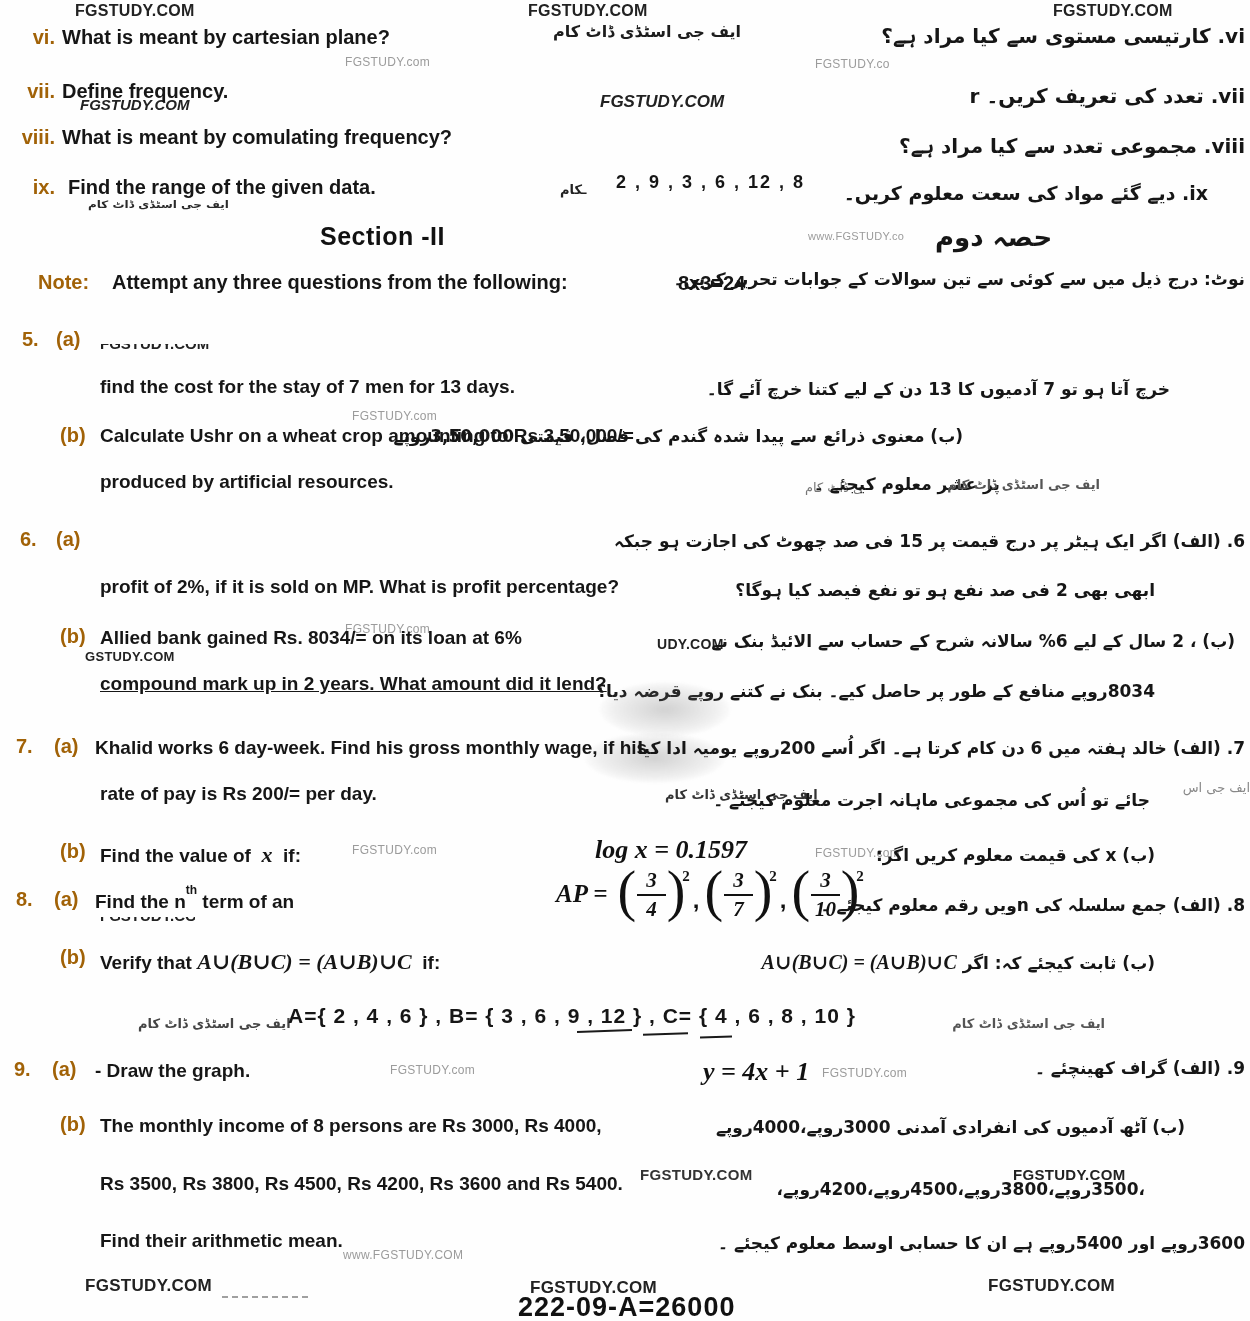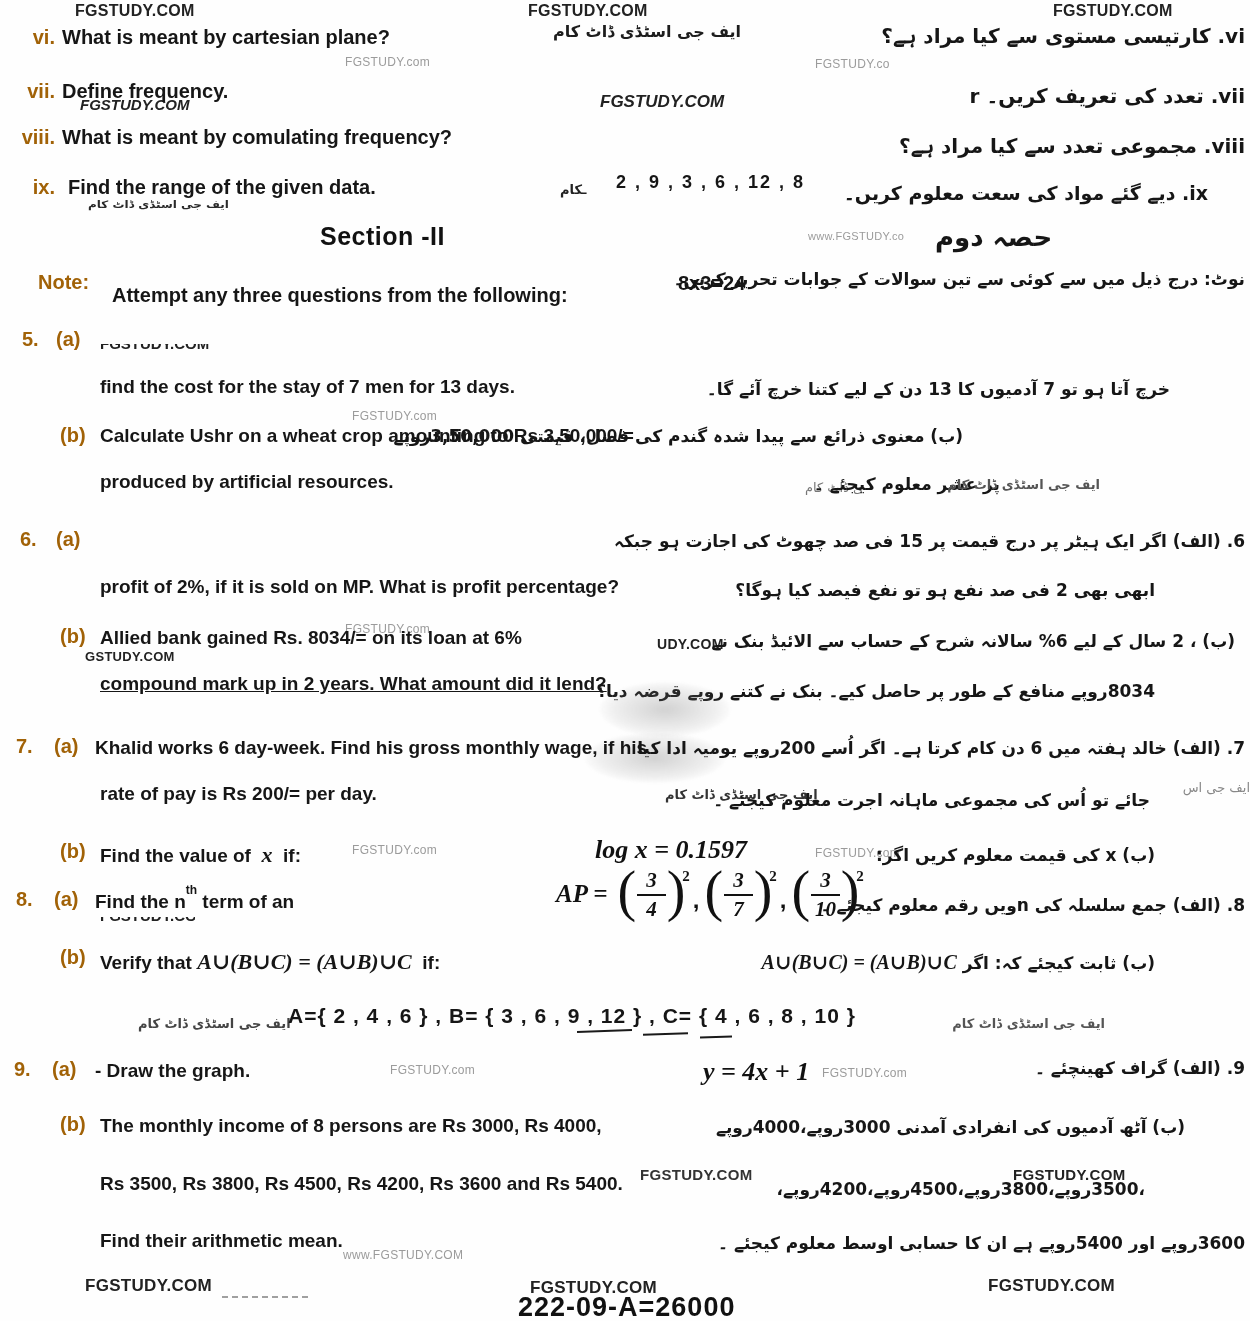--- a/index.html
+++ b/index.html
@@ -71,21 +71,21 @@
   <div class="wmUr" style="left:560px;top:182px;font-size:13px;font-weight:bold;color:#222;">ـکام</div>
   <div class="en" style="left:597px;top:172px;font-size:18px;letter-spacing:2px;margin-left:19px;">2 , 9 , 3 , 6 , 12 , 8</div>
   <div class="ur" style="right:42px;top:182px;">ix. دیے گئے مواد کی سعت معلوم کریں۔</div>
   <div class="wmUr" style="left:88px;top:198px;font-size:12px;font-weight:bold;color:#2a2a2a;transform:scaleY(.85);">ایف جی اسٹڈی ڈاٹ کام</div>
 
   <div class="secTitle" style="left:320px;top:222px;">Section -II</div>
   <div class="wmG" style="left:808px;top:230px;font-size:11px;">www.FGSTUDY.co</div>
   <div class="ur" style="left:935px;top:222px;font-size:26px;">حصہ دوم</div>
 
   <div class="lbl" style="left:38px;top:271px;">Note:</div>
-  <div class="en lg" style="left:112px;top:271px;margin-top:13px;">Attempt any three questions from the following:</div>
+  <div class="en lg" style="left:112px;top:271px;">Attempt any three questions from the following:</div>
   <div class="en lg" style="left:678px;top:272px;">8x3=24</div>
   <div class="ur sm" style="right:5px;top:269px;">نوٹ: درج ذیل میں سے کوئی سے تین سوالات کے جوابات تحریر کریں۔</div>
 
   <div class="lbl" style="left:22px;top:328px;">5.</div>
   <div class="lbl" style="left:56px;top:328px;">(a)</div>
   <div class="clip" style="left:100px;top:344px;width:120px;height:9px;">
       <span style="margin-top:-9px;">FGSTUDY.COM</span>
     </div>
   <div class="en" style="left:100px;top:376px;">find the cost for the stay of 7 men for 13 days.</div>
   <div class="ur sm" style="right:80px;top:379px;">خرچ آتا ہو تو 7 آدمیوں کا 13 دن کے لیے کتنا خرچ آئے گا۔</div>

